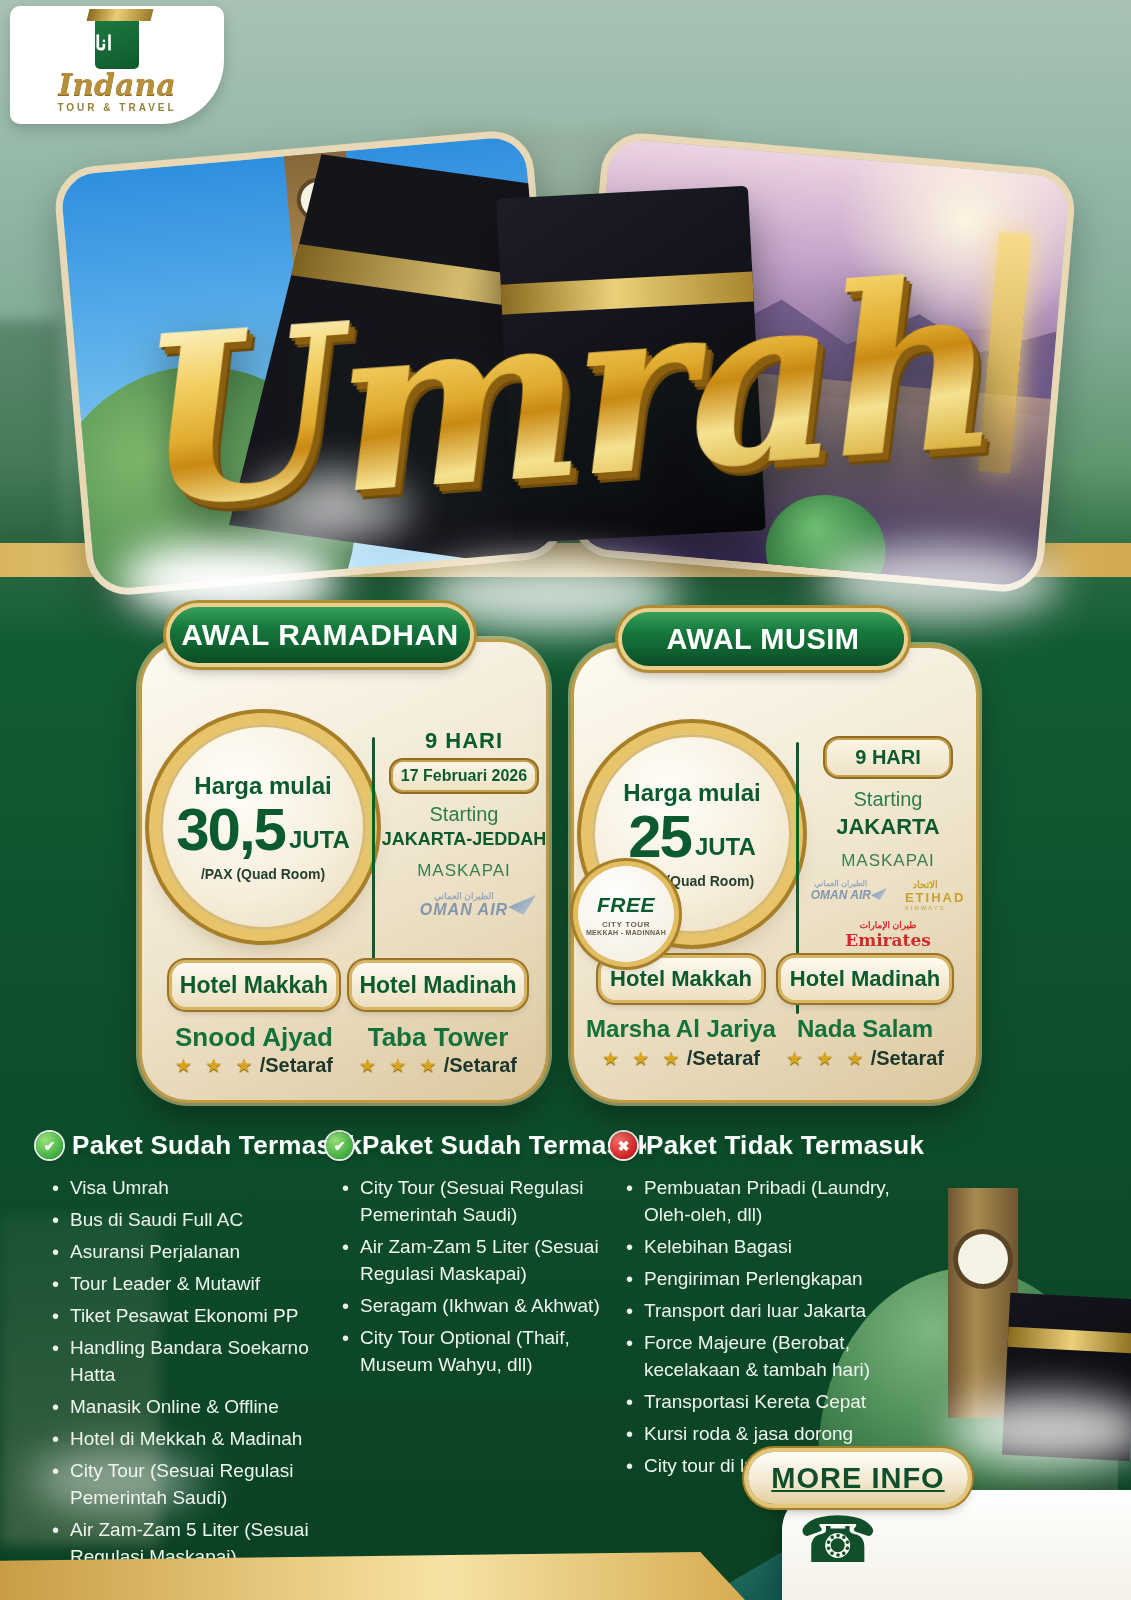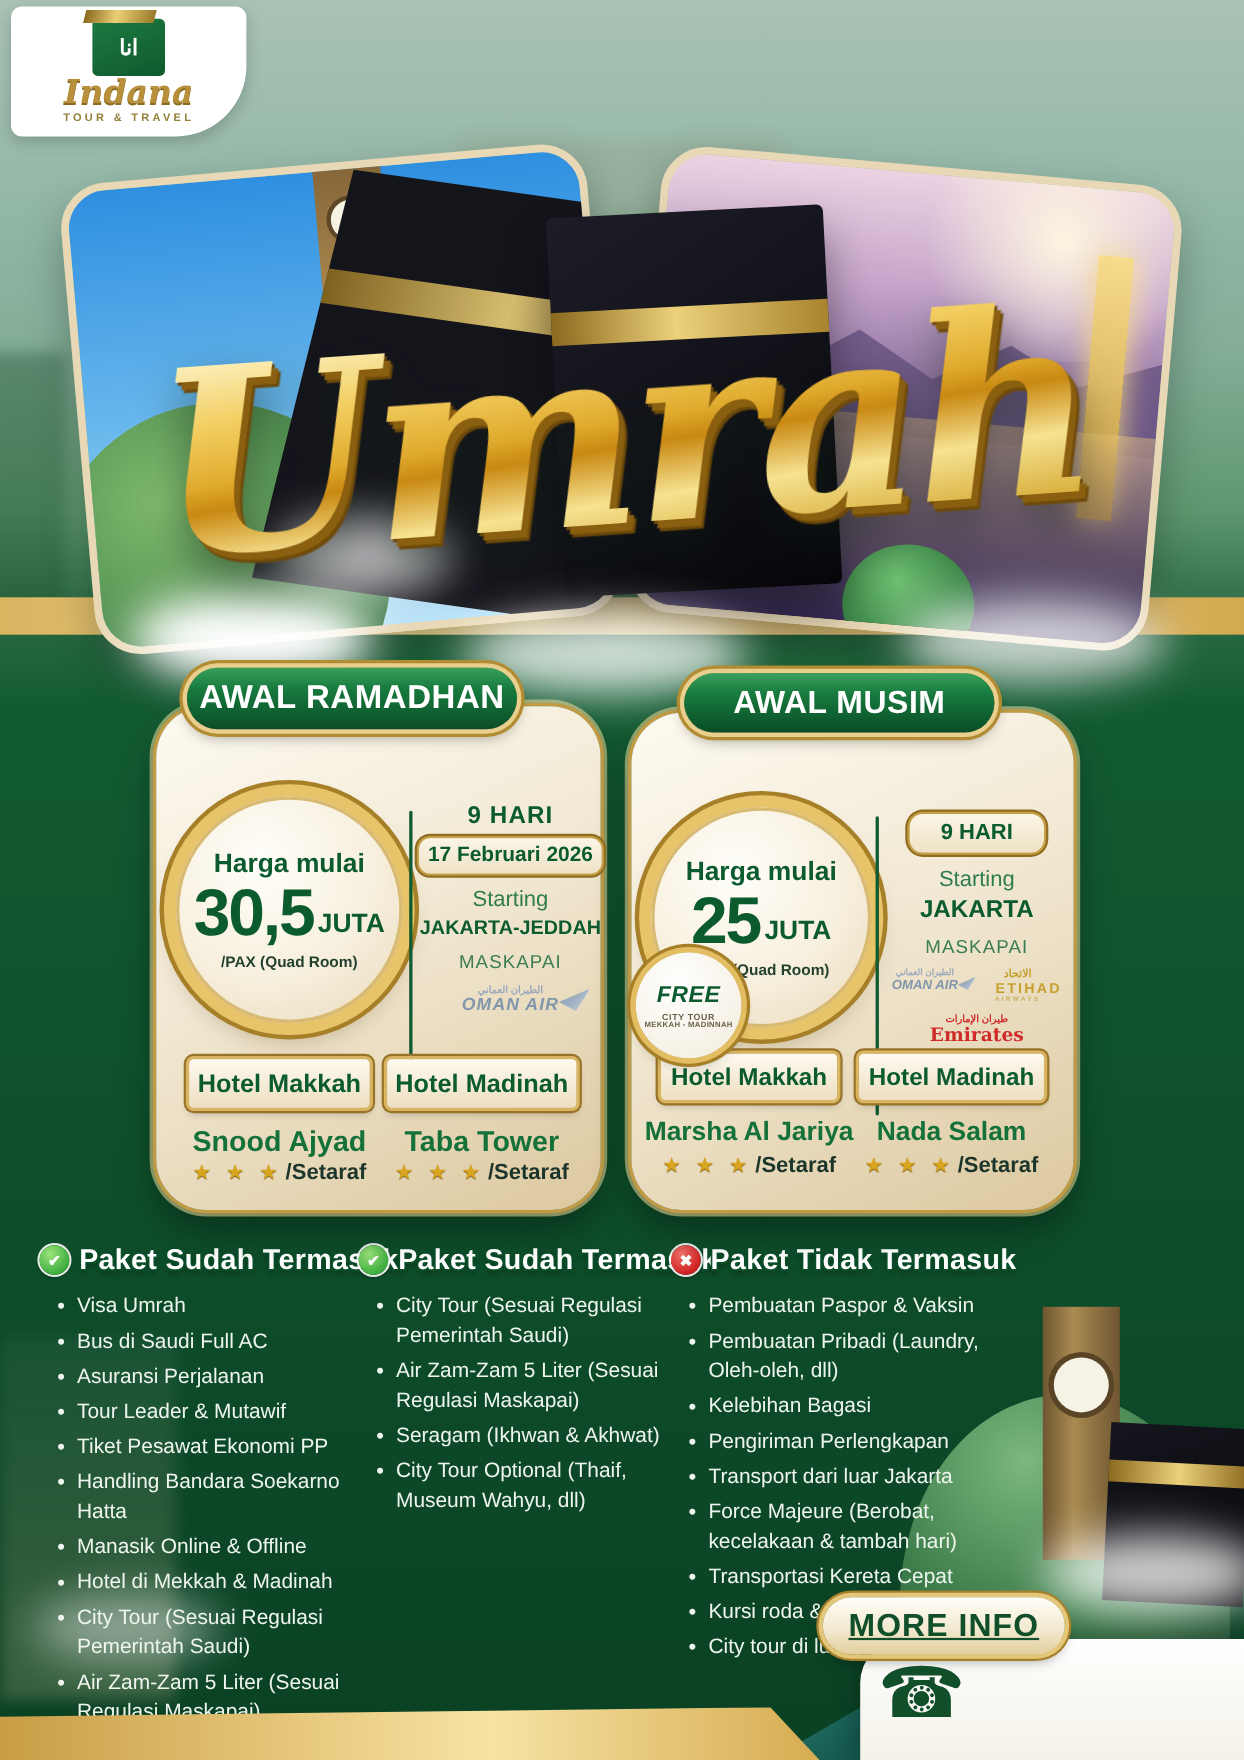--- a/index.html
+++ b/index.html
@@ -14,23 +14,23 @@
   .bg-sil { position:absolute; filter:blur(7px); z-index:1; }
   .sil-a { left:-14px; top:320px; width:74px; height:250px; background:rgba(25,75,45,.38); }
   .sil-b { left:420px; top:128px; width:290px; height:130px; background:rgba(150,165,140,.40); }
   .sil-c { left:0; top:1215px; width:160px; height:330px; background:linear-gradient(180deg,rgba(255,255,255,.05),rgba(225,205,165,.22)); }
   .cloud { position:absolute; background:#fff; border-radius:50%; filter:blur(20px); z-index:11; }
 
   
   .logo-card { position:absolute; left:10px; top:6px; width:214px; height:118px; background:#fff;
     border-radius:10px 10px 64px 10px; z-index:30; display:flex; flex-direction:column;
     align-items:center; justify-content:center; box-shadow:0 5px 14px rgba(0,0,0,.18); }
-  .logo-kaaba { position:relative; width:66px; height:52px; border-radius:5px;
+  .logo-kaaba { position:relative; width:44px; height:52px; border-radius:5px;
     background:linear-gradient(160deg,#1d7a40,#0f5a2e); display:flex; align-items:center;
-    justify-content:center; margin-bottom:1px; }
+    margin-bottom:1px; }
   .logo-kaaba::before { content:""; position:absolute; left:-7px; top:-8px; width:64px; height:12px;
     background:linear-gradient(90deg,#8a6a1f,#eace74 45%,#9a7a2a); transform:skewX(-14deg); }
   .logo-kaaba span { color:#fff; font-size:20px; font-weight:700; }
   .logo-name { font-family:"DejaVu Serif", serif; font-style:italic; font-weight:700; font-size:30px;
     line-height:1; color:#b8903c; text-shadow:0 1px 0 #8a6a22; }
   .logo-tag { font-size:10px; letter-spacing:3px; color:#95803a; font-weight:700; margin-top:2px; }
 
   
   .photo { position:absolute; border:7px solid #e8d8b6; border-radius:42px; overflow:hidden;
     box-shadow:0 18px 40px rgba(0,0,0,.28); }
@@ -111,21 +111,21 @@
   .vdivider { position:absolute; width:3px; background:#0e5a31; border-radius:2px; z-index:16; }
   .div-left { left:372px; top:737px; height:228px; }
   .div-right { left:796px; top:742px; height:272px; }
 
   .pcol { position:absolute; display:flex; flex-direction:column; align-items:center;
     text-align:center; z-index:16; }
   .col-left { left:386px; top:728px; width:156px; }
   .col-right { left:810px; top:740px; width:156px; }
   .p-duration { font-size:22px; font-weight:800; color:#0b5b2e; letter-spacing:1px; }
   .date-pill { margin-top:8px; padding:5px 8px; border-radius:10px; white-space:nowrap;
-    font-size:19px; font-weight:800; color:#0b5b2e;
+    font-size:16px; font-weight:800; color:#0b5b2e;
     background:linear-gradient(180deg,#fbf5e6,#efe3c6);
     box-shadow:0 0 0 2px #c79f47, 0 0 0 4px #8f6d22;text-align:center; }
   .duration-pill { padding:6px 28px; border-radius:12px; font-size:20px; font-weight:800; color:#0b5b2e;
     background:linear-gradient(180deg,#fbf5e6,#efe3c6); white-space:nowrap;
     box-shadow:0 0 0 2px #c79f47, 0 0 0 4px #8f6d22; }
   .p-starting { margin-top:13px; font-size:20px; font-weight:400; color:#2f7c4b; }
   .p-route { margin-top:3px; font-size:18px; font-weight:800; color:#0b5b2e; white-space:nowrap; }
   .p-maskapai { margin-top:11px; font-size:17px; font-weight:400; color:#3a7d52; letter-spacing:1px; }
 
   .airline { display:flex; flex-direction:column; align-items:center; margin-top:10px; position:relative; }
@@ -139,21 +139,21 @@
   .oman-name-s { font-style:italic; font-weight:800; font-size:12px; color:#8296ad; position:relative; }
   .oman-wing-s { position:absolute; right:-16px; top:0; width:16px; height:12px;
     background:linear-gradient(135deg,#7d93ab,#c2cfdc); clip-path:polygon(0 60%,100% 0,55% 100%); }
   .etihad-ar { font-size:10px; color:#c6a12f; font-weight:800; }
   .etihad-name { font-size:13px; font-weight:800; color:#c6a12f; letter-spacing:2px;margin-left:20px; }
   .etihad-sub { font-size:6px; color:#cbb063; letter-spacing:2px; font-weight:700; }
   .emirates { margin-top:9px; }
   .emirates-ar { font-size:9px; color:#cf2b2b; font-weight:700; }
   .emirates-name { font-family:"DejaVu Serif", serif; font-size:17px; font-weight:700; color:#cf2b2b; }
 
-  .hotel-pill { position:absolute; border-radius:4px; display:flex; align-items:center;
+  .hotel-pill { position:absolute; border-radius:14px; display:flex; align-items:center;
     justify-content:center; font-weight:800; color:#0b5b2e; z-index:16; white-space:nowrap;
     background:linear-gradient(180deg,#fefaf0,#eddfc0);
     box-shadow:0 0 0 3px #d9b561, 0 0 0 5px #97742a, 0 4px 8px rgba(0,0,0,.25); }
   .hp-l1 { left:172px; top:963px; width:164px; height:44px; font-size:23px; }
   .hp-l2 { left:352px; top:963px; width:172px; height:44px; font-size:23px; }
   .hp-r1 { left:601px; top:958px; width:160px; height:42px; font-size:22px; }
   .hp-r2 { left:781px; top:958px; width:168px; height:42px; font-size:22px; }
   .hotel-name { position:absolute; text-align:center; font-weight:800; color:#15713a; z-index:16; white-space:nowrap; }
   .hn-l1 { left:168px; top:1022px; width:172px; font-size:26px; }
   .hn-l2 { left:350px; top:1022px; width:176px; font-size:26px; }
@@ -384,21 +384,20 @@
       <li>Seragam (Ikhwan &amp; Akhwat)</li>
       <li>City Tour Optional (Thaif, Museum Wahyu, dll)</li>
     </ul>
   </div>
   <div class="list-col lc-2">
     <div class="list-header">
       <span class="lh-icon lh-cross">✖</span>
       <span class="lh-title">Paket  Tidak Termasuk</span>
     </div>
     <ul class="list-items">
-      <li>Pembuatan Paspor &amp; Vaksin</li>
       <li>Pembuatan Pribadi (Laundry, Oleh-oleh, dll)</li>
       <li>Kelebihan Bagasi</li>
       <li>Pengiriman Perlengkapan</li>
       <li>Transport dari luar Jakarta</li>
       <li>Force Majeure (Berobat, kecelakaan &amp; tambah hari)</li>
       <li>Transportasi Kereta Cepat</li>
       <li>Kursi roda &amp; jasa dorong</li>
       <li>City tour di luar program travel</li>
     </ul>
   </div>

